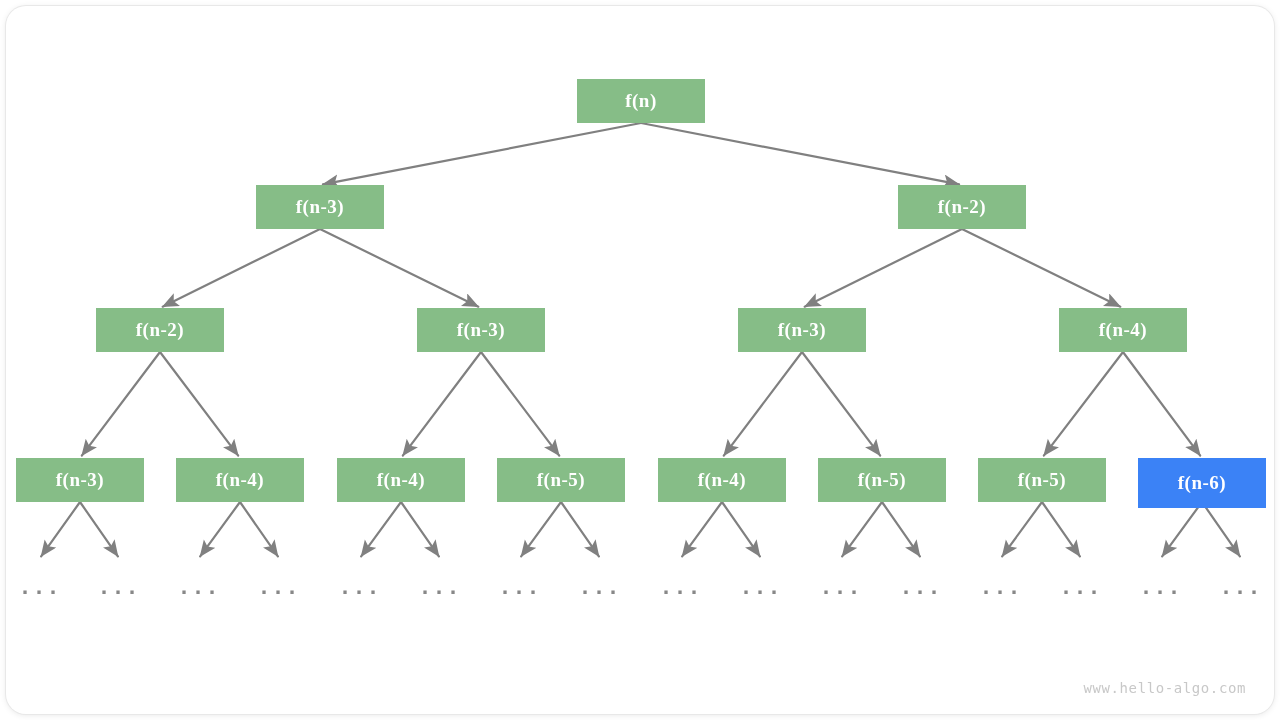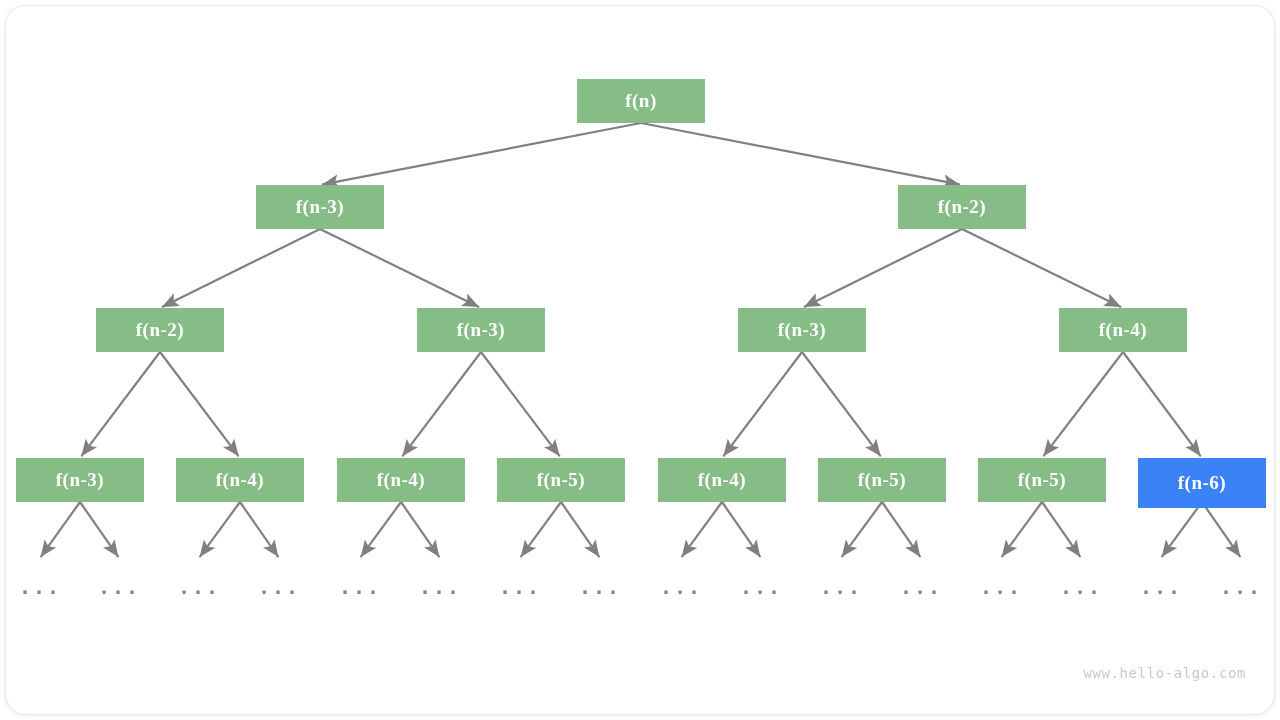--- a/index.html
+++ b/index.html
@@ -66,21 +66,21 @@
     font-weight: bold;
     letter-spacing: 2px;
     transform: translateX(-50%);
     z-index: 3;
     white-space: nowrap;
   }
 
   .watermark {
     position: absolute;
     right: 34px;
-    bottom: 39px;
+    bottom: 24px;
     color: #c8c8c8;
     font-family: "DejaVu Sans Mono", monospace;
     font-size: 14px;
     letter-spacing: 0.6px;
     z-index: 4;
   }
 </style>
 </head>
 <body>
 

